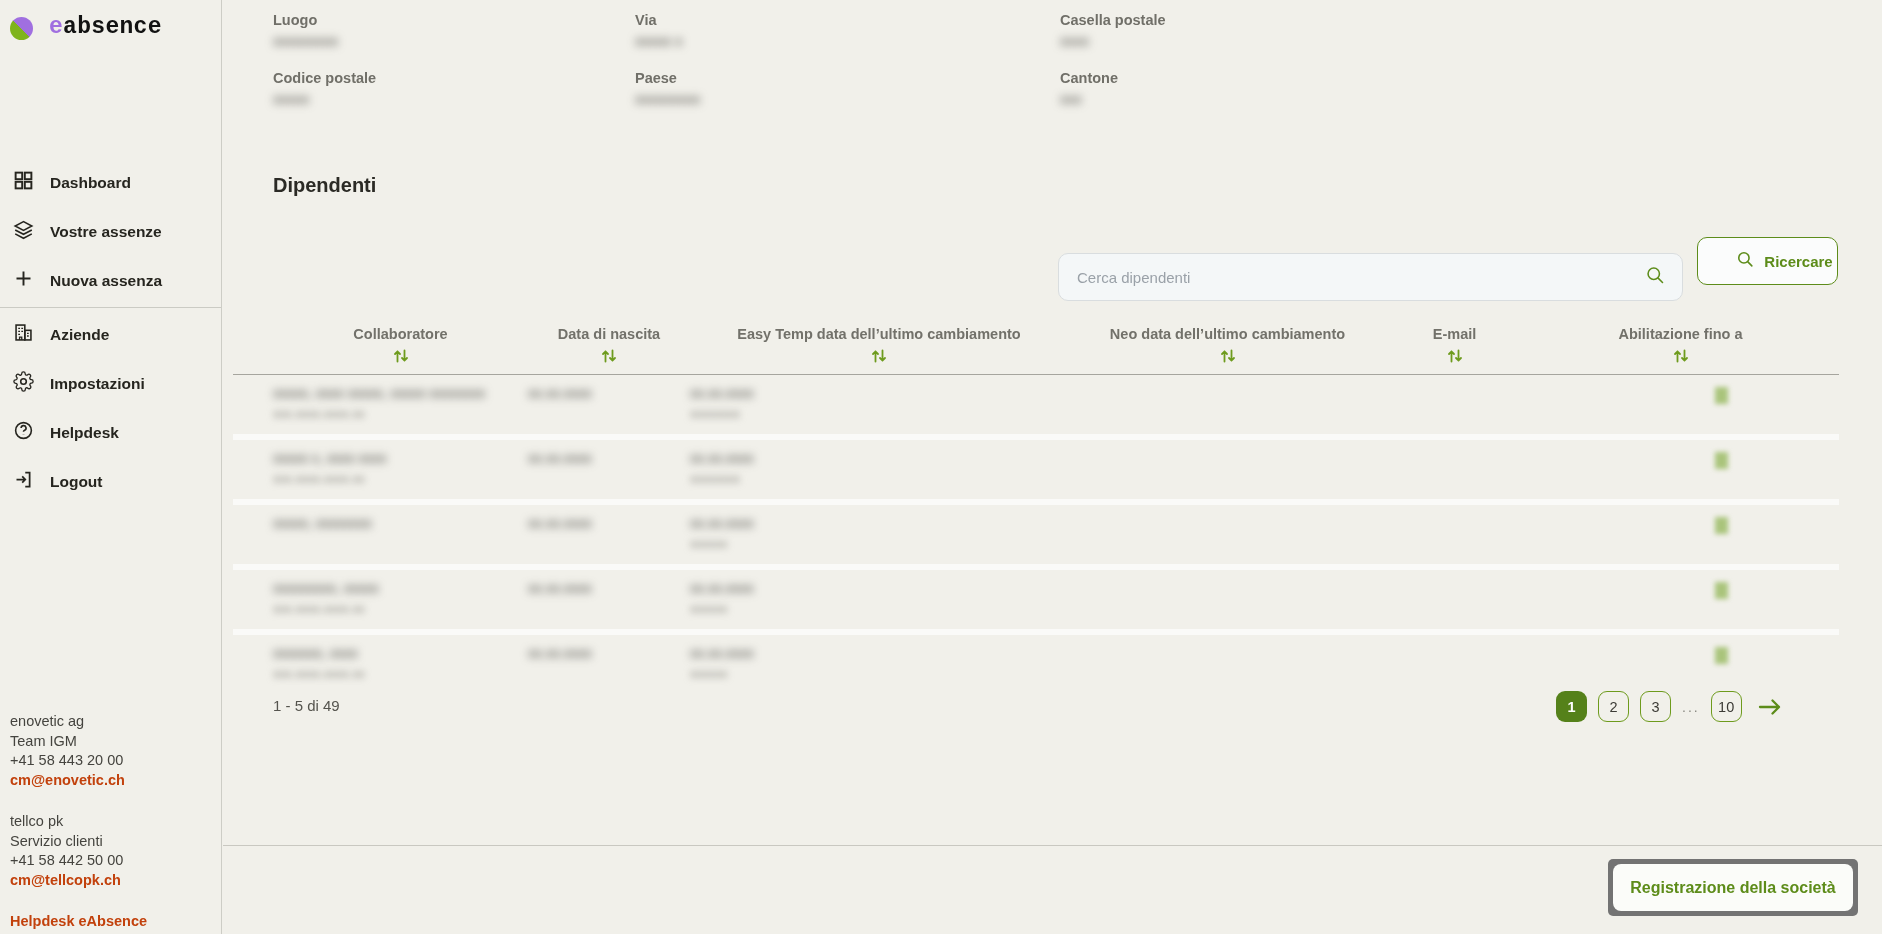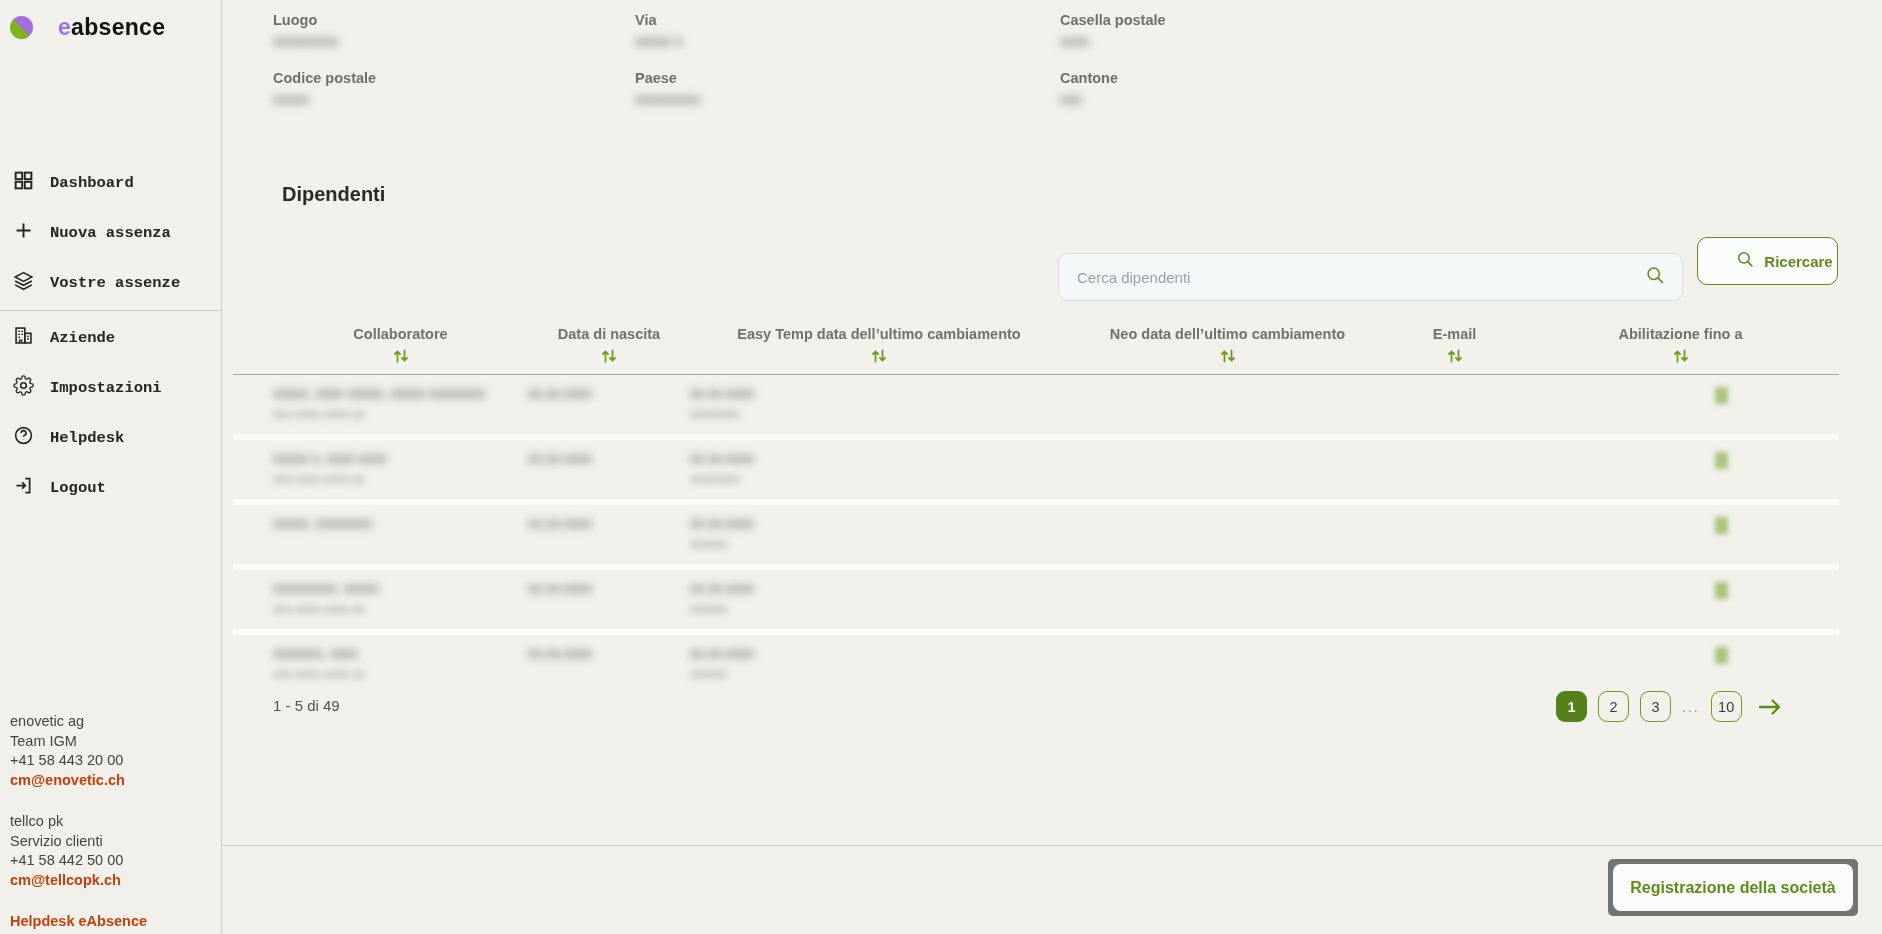--- a/index.html
+++ b/index.html
@@ -1,44 +1,44 @@
 <!DOCTYPE html>
 <html><head>
 <meta charset="utf-8">
 <style>
   html,body{margin:0;padding:0;width:1882px;height:934px;overflow:hidden;
     background:#f1f0ea;font-family:"Liberation Sans",sans-serif;color:#2b2a25;}
   .app{position:relative;width:1882px;height:934px;}
 
   
   .sidebar{position:absolute;left:0;top:0;width:222px;height:934px;border-right:1px solid #cdcdc6;box-sizing:border-box;}
-  .logo{position:absolute;left:10px;top:14px;display:flex;align-items:center;gap:25px;cursor:pointer;}
+  .logo{position:absolute;left:10px;top:14px;display:flex;align-items:flex-end;gap:16px;cursor:pointer;font-family:Liberation Mono, monospace;}
   .logo-mark{width:23px;height:23px;border-radius:50%;
     background:conic-gradient(from 315deg,#a06fe0 0 180deg,#7fb41c 180deg 360deg);}
   .logo-text{font-size:23px;font-weight:700;color:#121212;letter-spacing:.3px;}
   .logo-e{color:#a06fe0;}
-  .nav{position:absolute;top:158px;left:0;right:0;font-family:Liberation Mono, monospace;}
+  .nav{position:absolute;top:158px;left:0;right:0;}
   .nav-item{display:flex;align-items:center;gap:16px;padding:12px 13px;font-size:15.5px;
     font-weight:700;color:#26251f;cursor:pointer;}
   .nav-item svg{flex:0 0 auto;stroke:#26251f;fill:none;stroke-width:1.8;}
   .nav-divider{border-top:1px solid #cbcbc4;margin:2px 0;}
   .contact{position:absolute;left:10px;top:712px;font-size:14.5px;line-height:19.5px;color:#45443f;}
   .contact-block{margin-bottom:22px;}
   .contact a{color:#c2410c;font-weight:700;text-decoration:none;cursor:pointer;}
   .helpdesk-link{font-weight:700;}
 
   
   .main{position:absolute;left:223px;top:0;width:1659px;height:934px;}
   .field{position:absolute;}
   .field-label{font-size:14.5px;font-weight:700;color:#706f68;margin-bottom:5px;}
   .field-value{font-size:14.5px;color:#4c4b46;width:max-content;}
   .redacted{filter:blur(4px);user-select:none;}
   .redacted-sub{filter:blur(3.5px);user-select:none;}
 
-  .section-title{position:absolute;left:50px;top:174px;font-size:20px;font-weight:700;color:#2b2a25;margin:9px;}
+  .section-title{position:absolute;left:50px;top:174px;font-size:20px;font-weight:700;color:#2b2a25;margin:0;}
 
   .search-box{position:absolute;left:835px;top:237px;width:625px;height:48px;background:#f4f7f8;
     border:1px solid #d9dddf;border-radius:10px;display:flex;align-items:center;padding:0 16px;box-sizing:border-box;margin-top:16px;}
   .search-box input{flex:1;border:none;background:transparent;font-size:15px;color:#333;outline:none;
     font-family:"Liberation Sans",sans-serif;}
   .search-box input::placeholder{color:#9aa1a8;}
   .search-btn{position:absolute;left:1474px;top:237px;width:141px;height:48px;background:#fbfcfc;
     border:1.5px solid #5d8c1a;border-radius:10px;display:flex;align-items:center;justify-content:center;
     gap:9px;color:#5d8c1a;font-size:15px;font-weight:700;box-sizing:border-box;cursor:pointer;padding-left:40px;}
 
@@ -87,31 +87,31 @@
         <span><svg width="21" height="21" viewBox="0 0 24 24">
               <rect x="3" y="3" width="7.5" height="7.5" stroke-width="2.2"></rect>
               <rect x="13.5" y="3" width="7.5" height="7.5" stroke-width="2.2"></rect>
               <rect x="3" y="13.5" width="7.5" height="7.5" stroke-width="2.2"></rect>
               <rect x="13.5" y="13.5" width="7.5" height="7.5" stroke-width="2.2"></rect>
             </svg></span>
         <span>Dashboard</span>
       </div>
       <div class="nav-item">
         <span><svg width="21" height="21" viewBox="0 0 24 24">
-              <path d="M12 4v16M4 12h16" stroke-width="2.2"></path>
-            </svg></span>
-        <span>Nuova assenza</span>
-      </div>
-      <div class="nav-item">
-        <span><svg width="21" height="21" viewBox="0 0 24 24">
               <path d="M12 3 2.5 8 12 13 21.5 8 12 3z"></path>
               <path d="M2.5 12.5 12 17.5l9.5-5"></path>
               <path d="M2.5 17 12 22l9.5-5"></path>
             </svg></span>
         <span>Vostre assenze</span>
+      </div>
+      <div class="nav-item">
+        <span><svg width="21" height="21" viewBox="0 0 24 24">
+              <path d="M12 4v16M4 12h16" stroke-width="2.2"></path>
+            </svg></span>
+        <span>Nuova assenza</span>
       </div>
       <div class="nav-divider"></div>
       <div class="nav-item">
         <span><svg width="21" height="21" viewBox="0 0 24 24">
               <rect x="3.5" y="3.5" width="10" height="17"></rect>
               <rect x="13.5" y="9.5" width="7" height="11"></rect>
               <path d="M6 7.2h2M9.5 7.2h2M6 10.7h2M9.5 10.7h2M6 14.2h2M16 13h2M16 16h2M7.5 20.5v-3.2h2.5v3.2" stroke-width="1.5"></path>
             </svg></span>
         <span>Aziende</span>
       </div>

